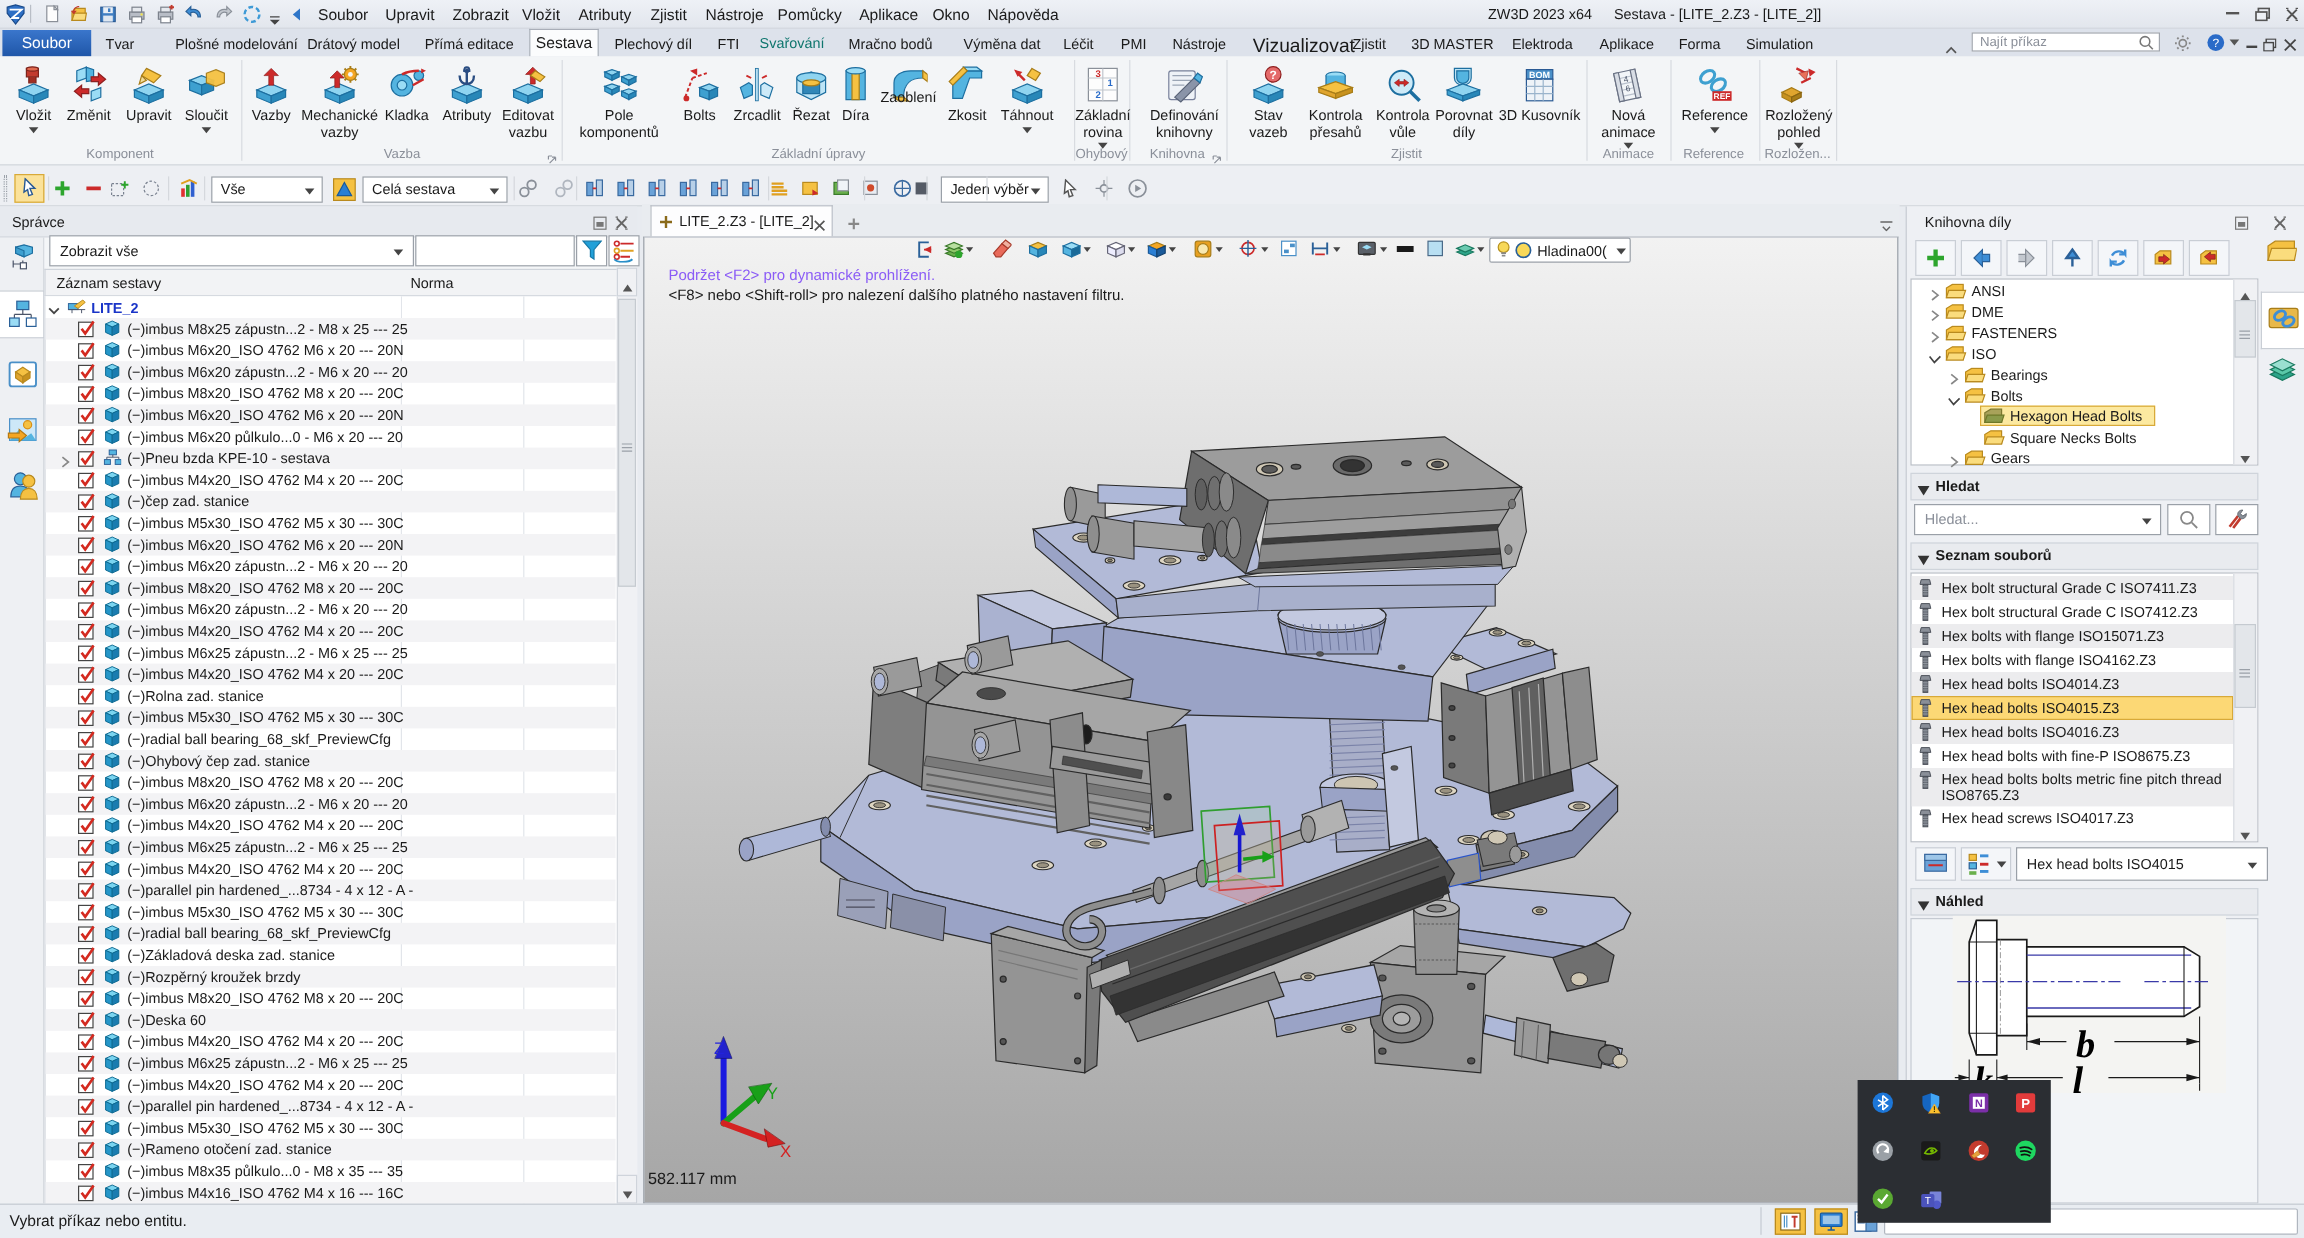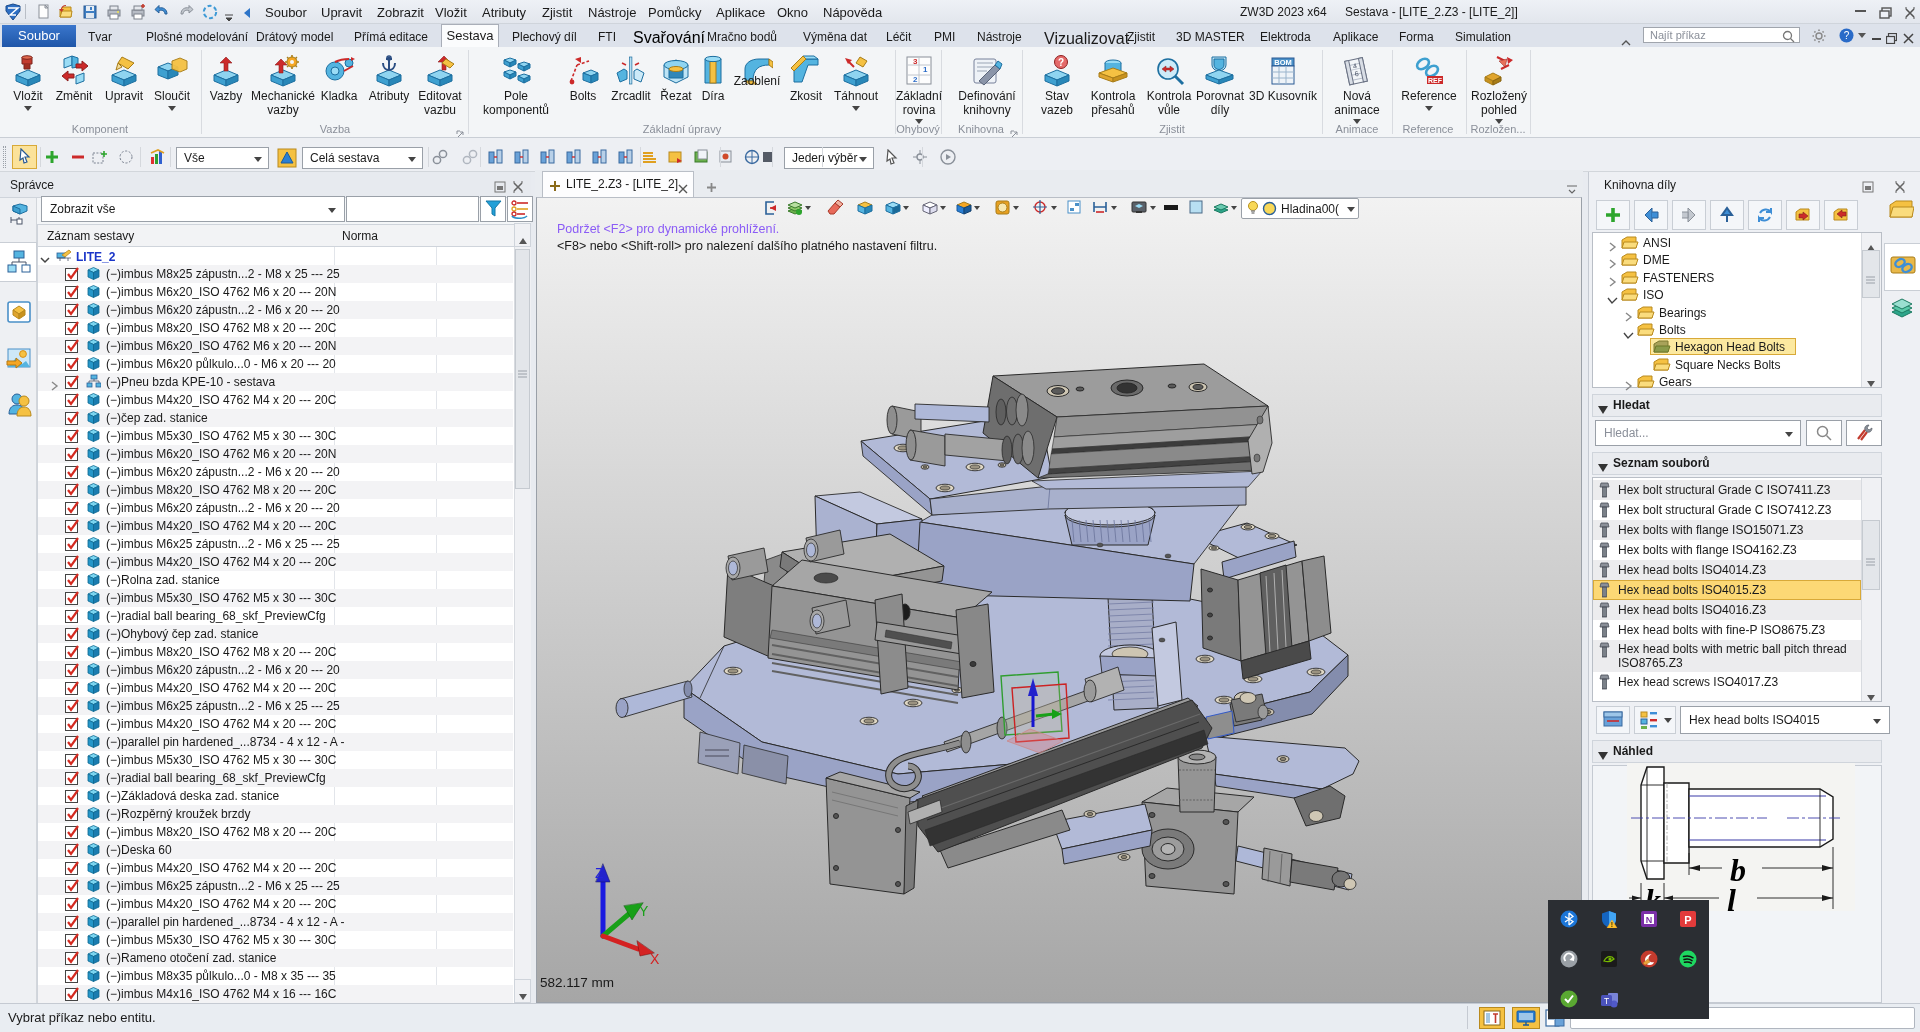--- a/index.html
+++ b/index.html
@@ -84,21 +84,21 @@
       </svg></div>
 </div>
 <div class="abs" style="left:0;top:24px;width:1920px;height:23px;background:#dde2eb"></div>
 <div class="abs" style="left:2px;top:25px;width:74px;height:22px;background:linear-gradient(#3a76cc,#1f56a8);color:#fff;font-size:13px;text-align:center;line-height:22px">Soubor</div>
 <div class="abs" style="left:88px;top:30px;font-size:12px;color:#1a1a1a;white-space:nowrap">Tvar</div>
 <div class="abs" style="left:146px;top:30px;font-size:12px;color:#1a1a1a;white-space:nowrap">Plošné modelování</div>
 <div class="abs" style="left:256px;top:30px;font-size:12px;color:#1a1a1a;white-space:nowrap">Drátový model</div>
 <div class="abs" style="left:354px;top:30px;font-size:12px;color:#1a1a1a;white-space:nowrap">Přímá editace</div>
 <div class="abs" style="left:512px;top:30px;font-size:12px;color:#1a1a1a;white-space:nowrap">Plechový díl</div>
 <div class="abs" style="left:598px;top:30px;font-size:12px;color:#1a1a1a;white-space:nowrap">FTI</div>
-<div class="abs" style="left:633px;top:29px;font-size:16px;color:#000000;white-space:nowrap">Svařování</div>
+<div class="abs" style="left:633px;top:29px;font-size:12px;color:#0f766e;white-space:nowrap">Svařování</div>
 <div class="abs" style="left:707px;top:30px;font-size:12px;color:#1a1a1a;white-space:nowrap">Mračno bodů</div>
 <div class="abs" style="left:803px;top:30px;font-size:12px;color:#1a1a1a;white-space:nowrap">Výměna dat</div>
 <div class="abs" style="left:886px;top:30px;font-size:12px;color:#1a1a1a;white-space:nowrap">Léčit</div>
 <div class="abs" style="left:934px;top:30px;font-size:12px;color:#1a1a1a;white-space:nowrap">PMI</div>
 <div class="abs" style="left:977px;top:30px;font-size:12px;color:#1a1a1a;white-space:nowrap">Nástroje</div>
 <div class="abs" style="left:1044px;top:30px;font-size:16px;color:#1a1a1a;white-space:nowrap">Vizualizovat</div>
 <div class="abs" style="left:1127px;top:30px;font-size:12px;color:#1a1a1a;white-space:nowrap">Zjistit</div>
 <div class="abs" style="left:1176px;top:30px;font-size:12px;color:#1a1a1a;white-space:nowrap">3D MASTER</div>
 <div class="abs" style="left:1260px;top:30px;font-size:12px;color:#1a1a1a;white-space:nowrap">Elektroda</div>
 <div class="abs" style="left:1333px;top:30px;font-size:12px;color:#1a1a1a;white-space:nowrap">Aplikace</div>
@@ -1720,21 +1720,21 @@
       <rect x="4.5" y="5" width="4" height="10" fill="#6a6f78" stroke="#4a4f58" stroke-width="0.8"></rect>
       <path d="M4.5 7 h4 M4.5 9 h4 M4.5 11 h4 M4.5 13 h4" stroke="#9aa0a8" stroke-width="0.7"></path>
     </svg></div>
 <div class="abs t12" style="left:1618px;top:623px">Hex head bolts with fine-P ISO8675.Z3</div>
 <div class="abs" style="left:1593px;top:640px;width:268px;height:32px;background:#ececee"></div>
 <div class="abs" style="left:1598px;top:642px"><svg width="13" height="17" viewBox="0 0 13 17" style="">
       <path d="M3 1 h7 l1 4 h-9 Z" fill="#8a8f98" stroke="#4a4f58" stroke-width="0.8"></path>
       <rect x="4.5" y="5" width="4" height="10" fill="#6a6f78" stroke="#4a4f58" stroke-width="0.8"></rect>
       <path d="M4.5 7 h4 M4.5 9 h4 M4.5 11 h4 M4.5 13 h4" stroke="#9aa0a8" stroke-width="0.7"></path>
     </svg></div>
-<div class="abs t12" style="left:1618px;top:642px">Hex head bolts with metric ball pitch thread</div>
+<div class="abs t12" style="left:1618px;top:642px">Hex head bolts bolts metric fine pitch thread</div>
 <div class="abs t12" style="left:1618px;top:656px">ISO8765.Z3</div>
 <div class="abs" style="left:1598px;top:674px"><svg width="13" height="17" viewBox="0 0 13 17" style="">
       <path d="M3 1 h7 l1 4 h-9 Z" fill="#8a8f98" stroke="#4a4f58" stroke-width="0.8"></path>
       <rect x="4.5" y="5" width="4" height="10" fill="#6a6f78" stroke="#4a4f58" stroke-width="0.8"></rect>
       <path d="M4.5 7 h4 M4.5 9 h4 M4.5 11 h4 M4.5 13 h4" stroke="#9aa0a8" stroke-width="0.7"></path>
     </svg></div>
 <div class="abs t12" style="left:1618px;top:675px">Hex head screws ISO4017.Z3</div>
 <div class="abs" style="left:1861px;top:478px;width:20px;height:223px;background:#f0f1f4;border-left:1px solid #d8dbe0"></div>
 <div class="abs" style="left:1862px;top:520px;width:18px;height:70px;background:#e3e6ea;border:1px solid #c5cad0"></div>
 <div class="abs" style="left:1866px;top:552px"><svg width="10" height="8" viewBox="0 0 10 8" style="">

